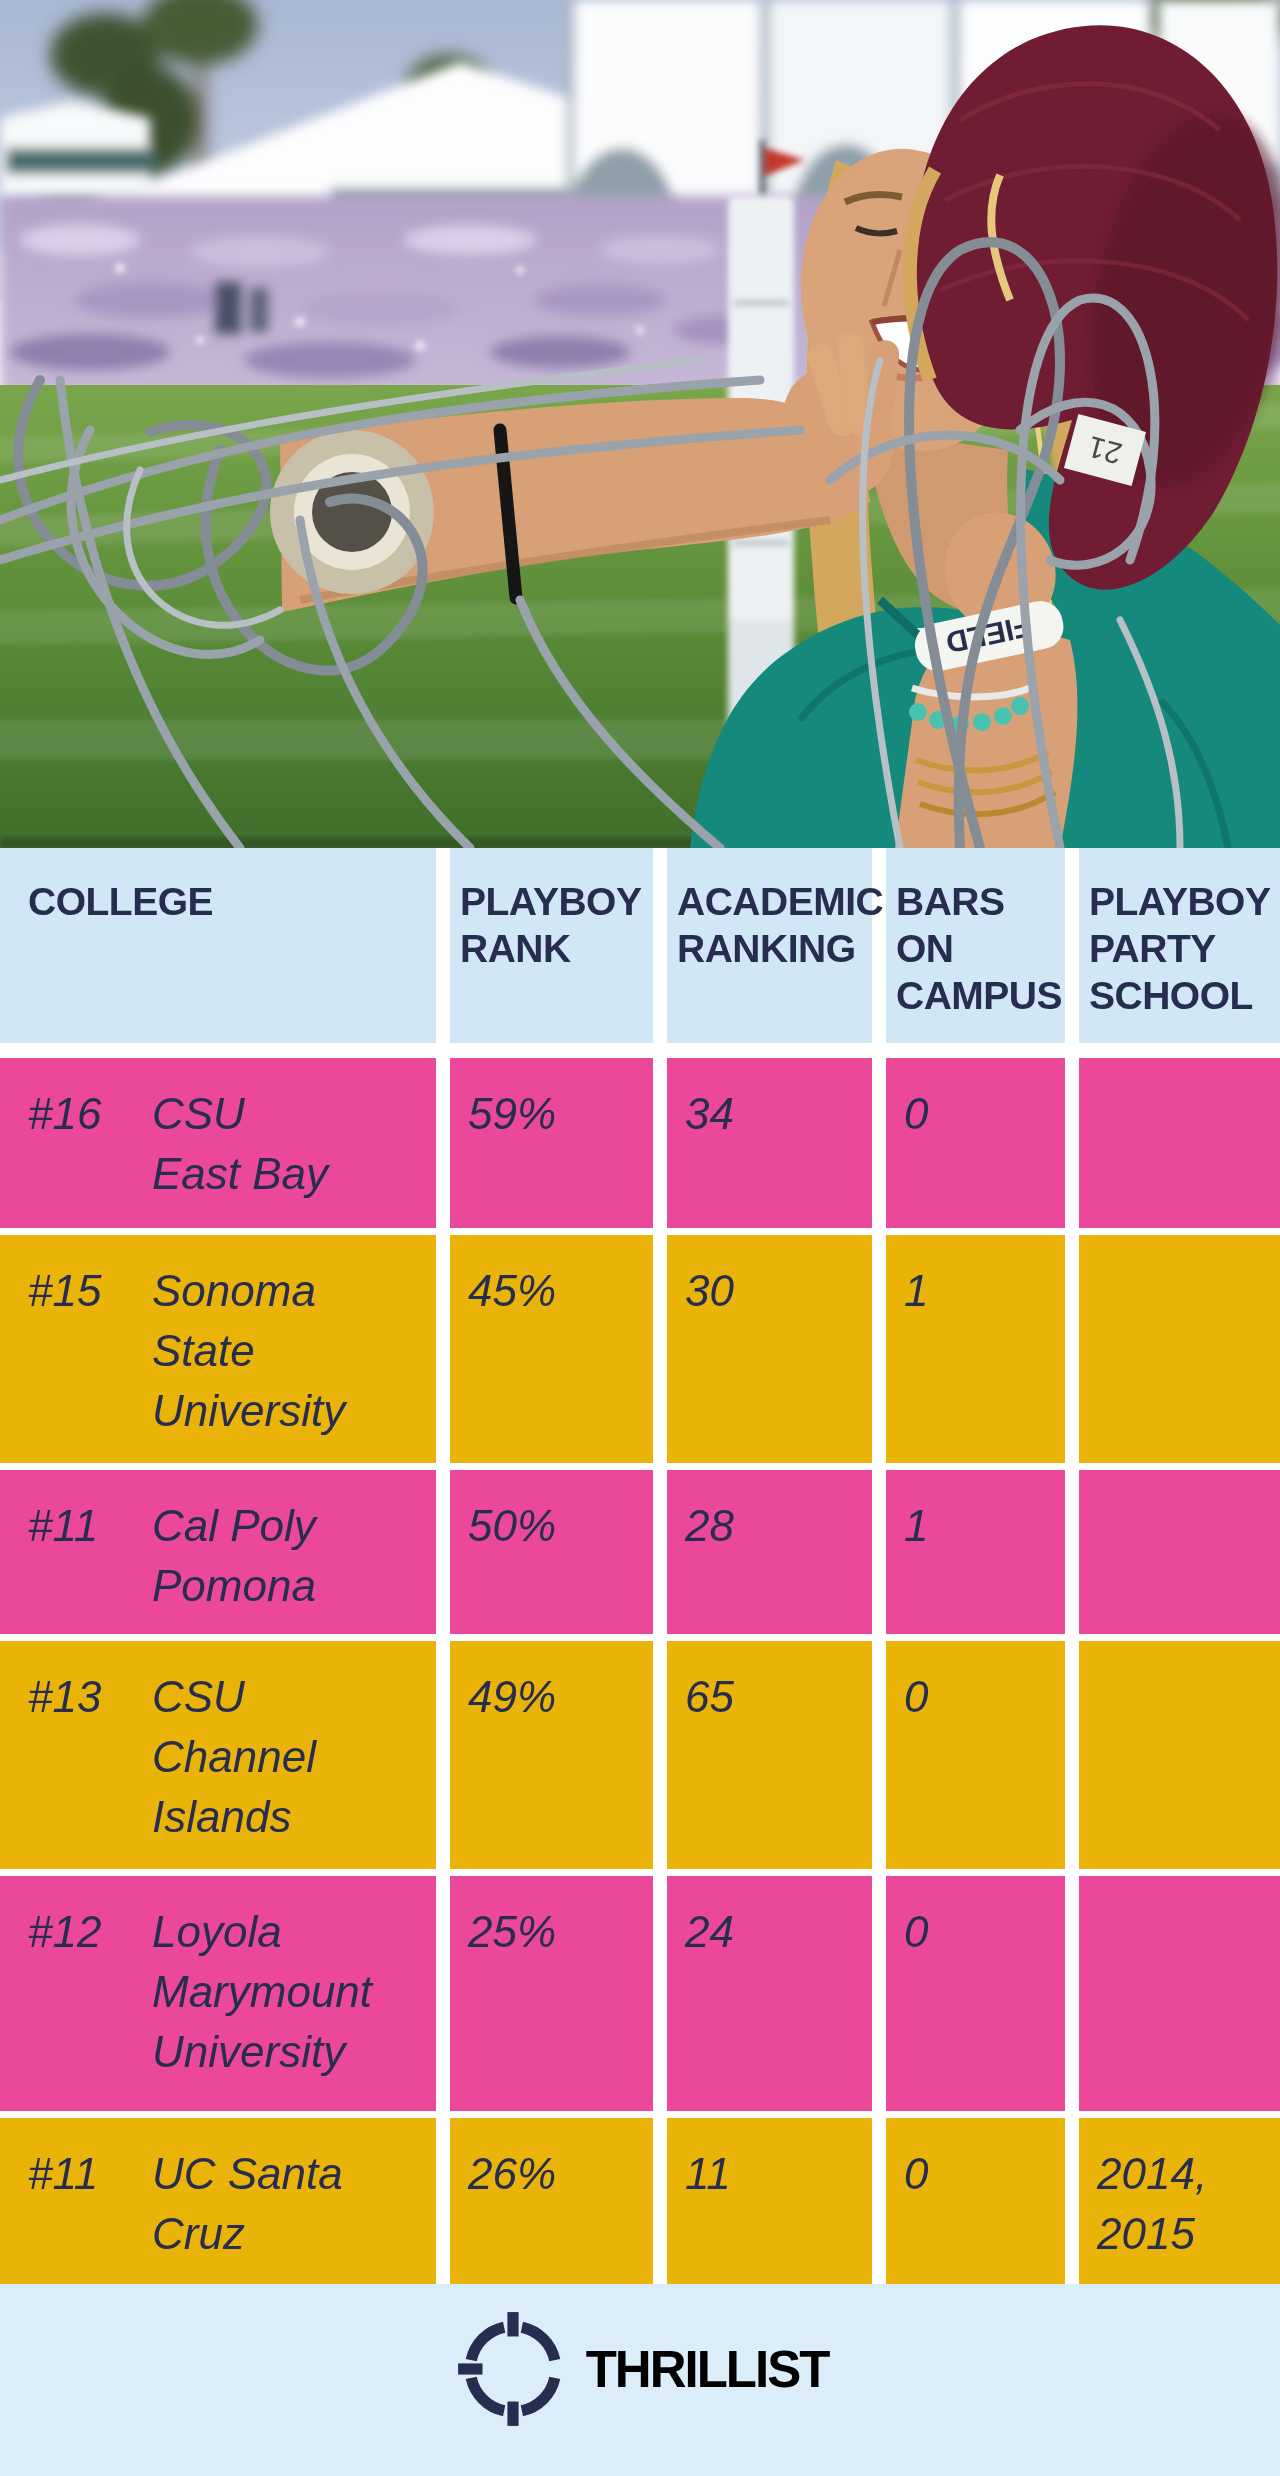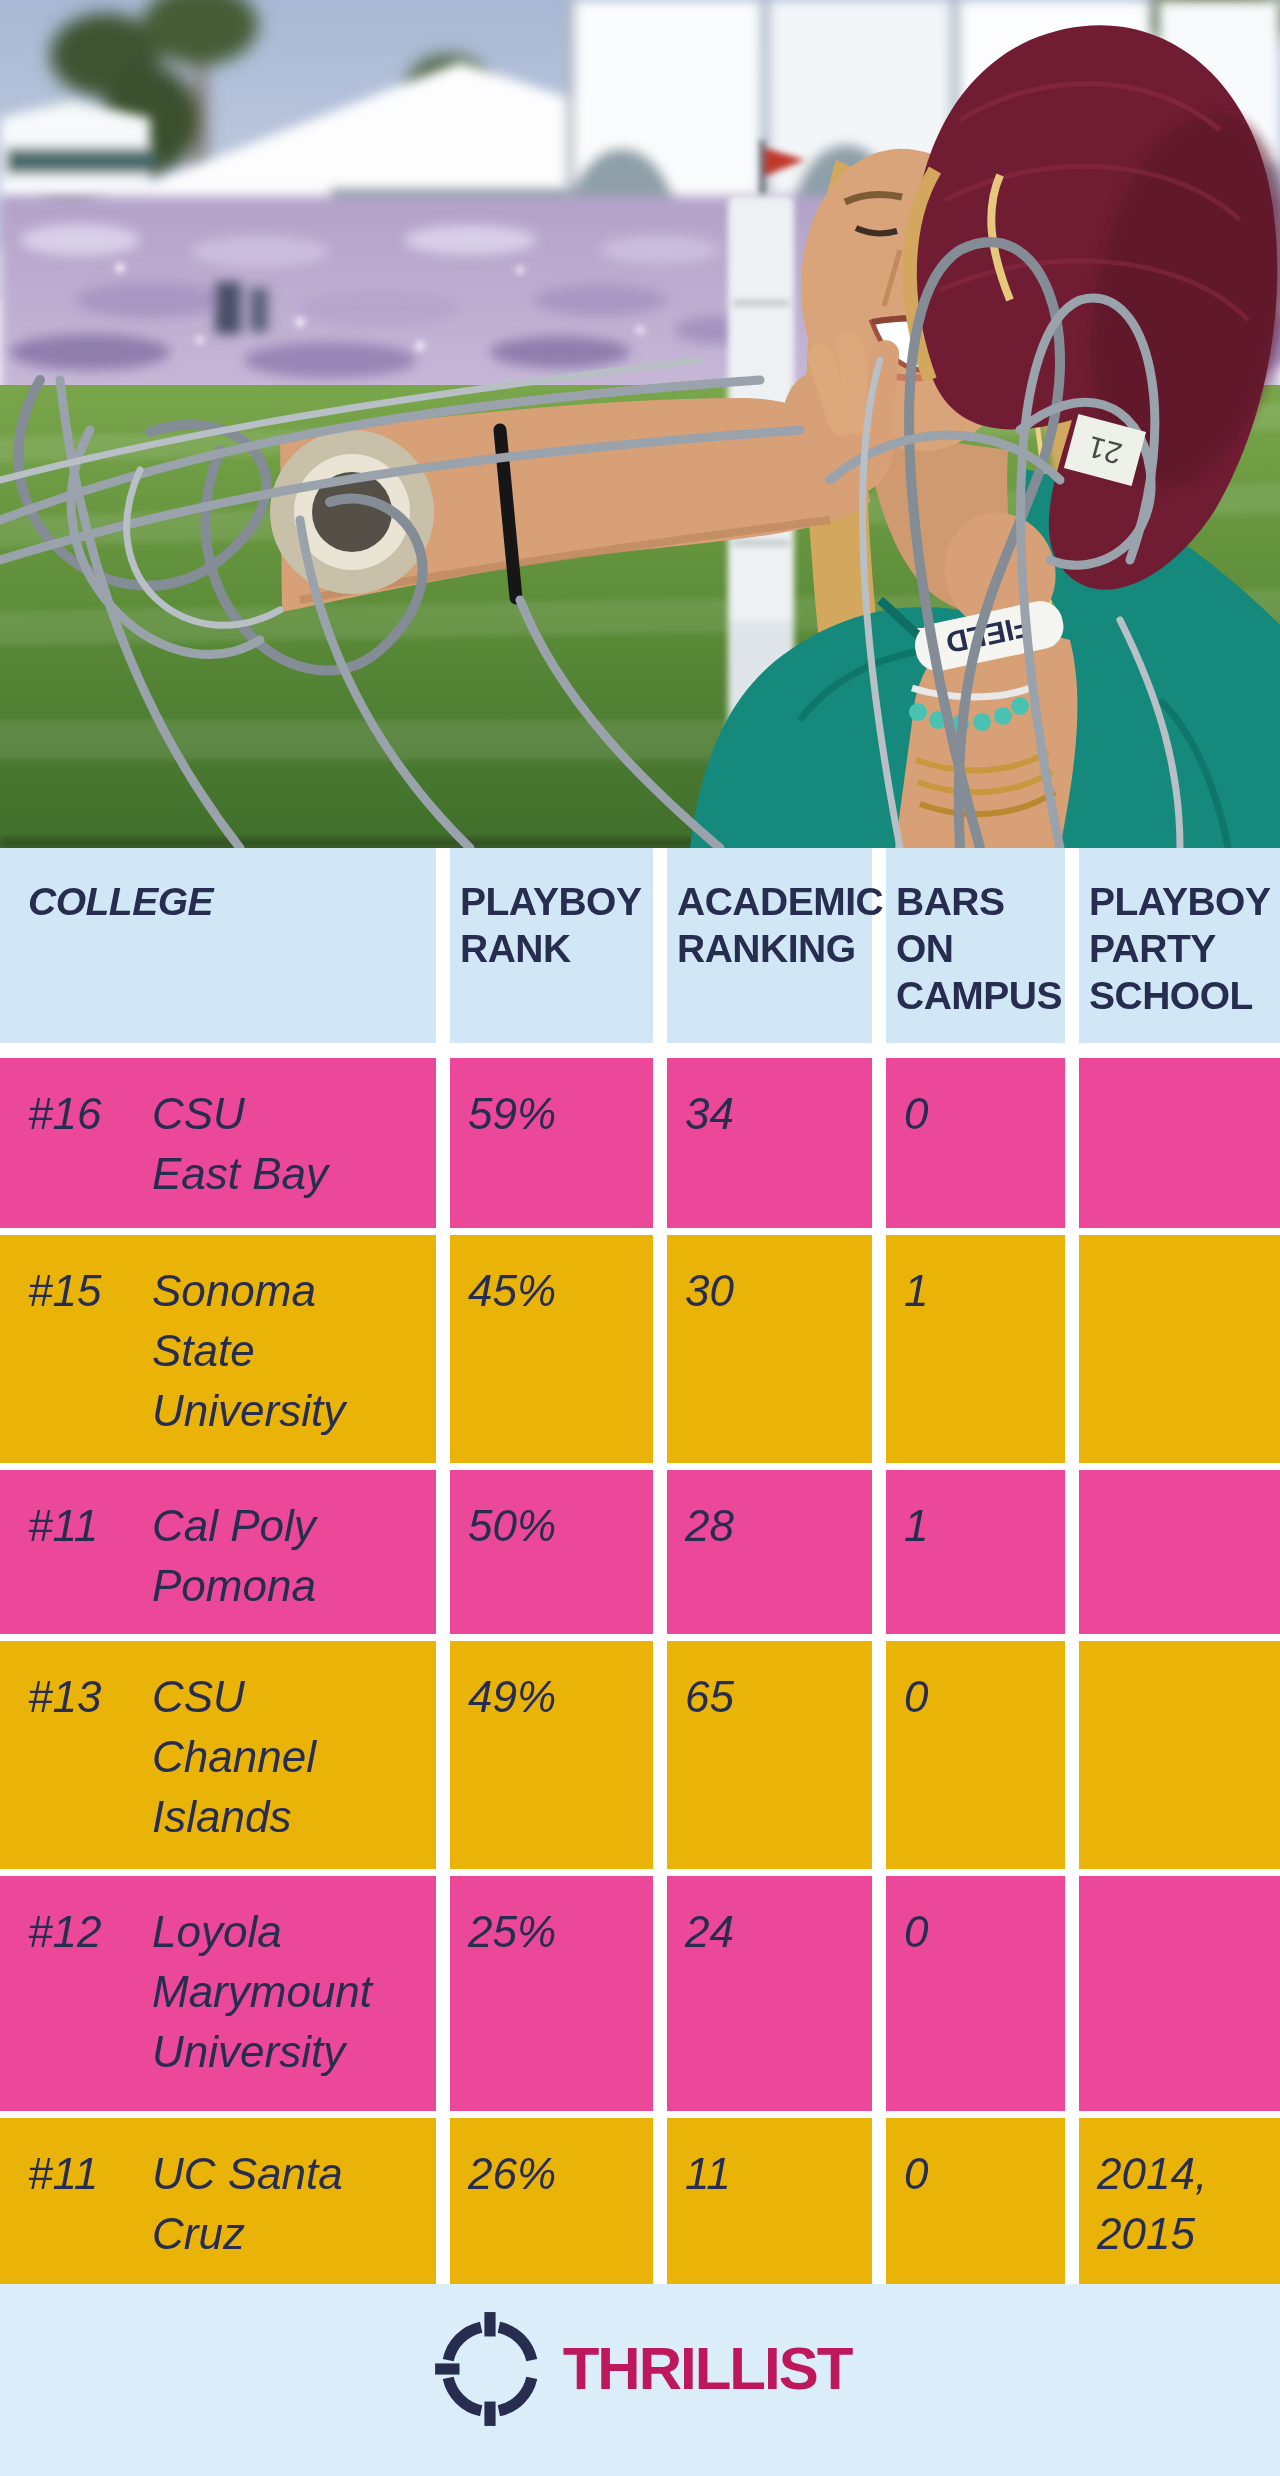--- a/index.html
+++ b/index.html
@@ -10,37 +10,37 @@
   .photo{height:848px;position:relative;overflow:hidden;flex:none;}
   .photo svg{display:block;width:100%;height:100%;}
 
   
   .tablewrap{display:flex;flex-direction:column;gap:7px;background:#fff;flex:none;}
   .row{display:grid;grid-template-columns:436px 203px 205px 179px 201px;column-gap:14px;}
   .cell{color:#262d4f;}
   .hrow{min-height:195px;margin-bottom:8px;}
   .hrow .cell{background:#d2e7f6;font-weight:bold;font-size:39px;line-height:47px;
               letter-spacing:-0.5px;padding:30px 4px 0 10px;}
-  .hrow .cell:first-child{padding-left:28px;font-style:italic;}
+  .hrow .cell:first-child{padding-left:28px;}
   .hline{display:block;}
   .drow .cell{font-style:italic;font-size:44px;line-height:60px;padding:26px 4px 18px 18px;}
   .drow.dark .cell{background:#ec4899;}
   .drow.light .cell{background:#eab308;}
   .r1{min-height:170px}.r2{min-height:228px}.r3{min-height:163px}
   .r4{min-height:228px}.r5{min-height:235px}.r6{min-height:166px}
   .college{display:flex;padding-left:28px !important;}
   .rank{width:124px;flex:none;}
   .nm{flex:1;}
   .nml{display:block;}
 
   
   .footer{flex:1;background:#dcedfa;display:flex;justify-content:center;align-items:flex-start;padding-top:24px;}
   .logo{display:flex;align-items:center;gap:12px;}
   .logo svg{width:122px;height:122px;}
-  .wordmark{font-weight:bold;font-size:60px;letter-spacing:-2px;color:#be185d;line-height:1;}
+  .wordmark{font-weight:bold;font-size:51px;letter-spacing:-2px;color:#000000;line-height:1;}
 </style>
 </head>
 <body>
 
 <div class="page">
 
   <div class="photo">
     <svg viewBox="0 0 1280 848" preserveAspectRatio="none">
       <defs>
         <linearGradient id="skyg" x1="0" y1="0" x2="0" y2="1">

